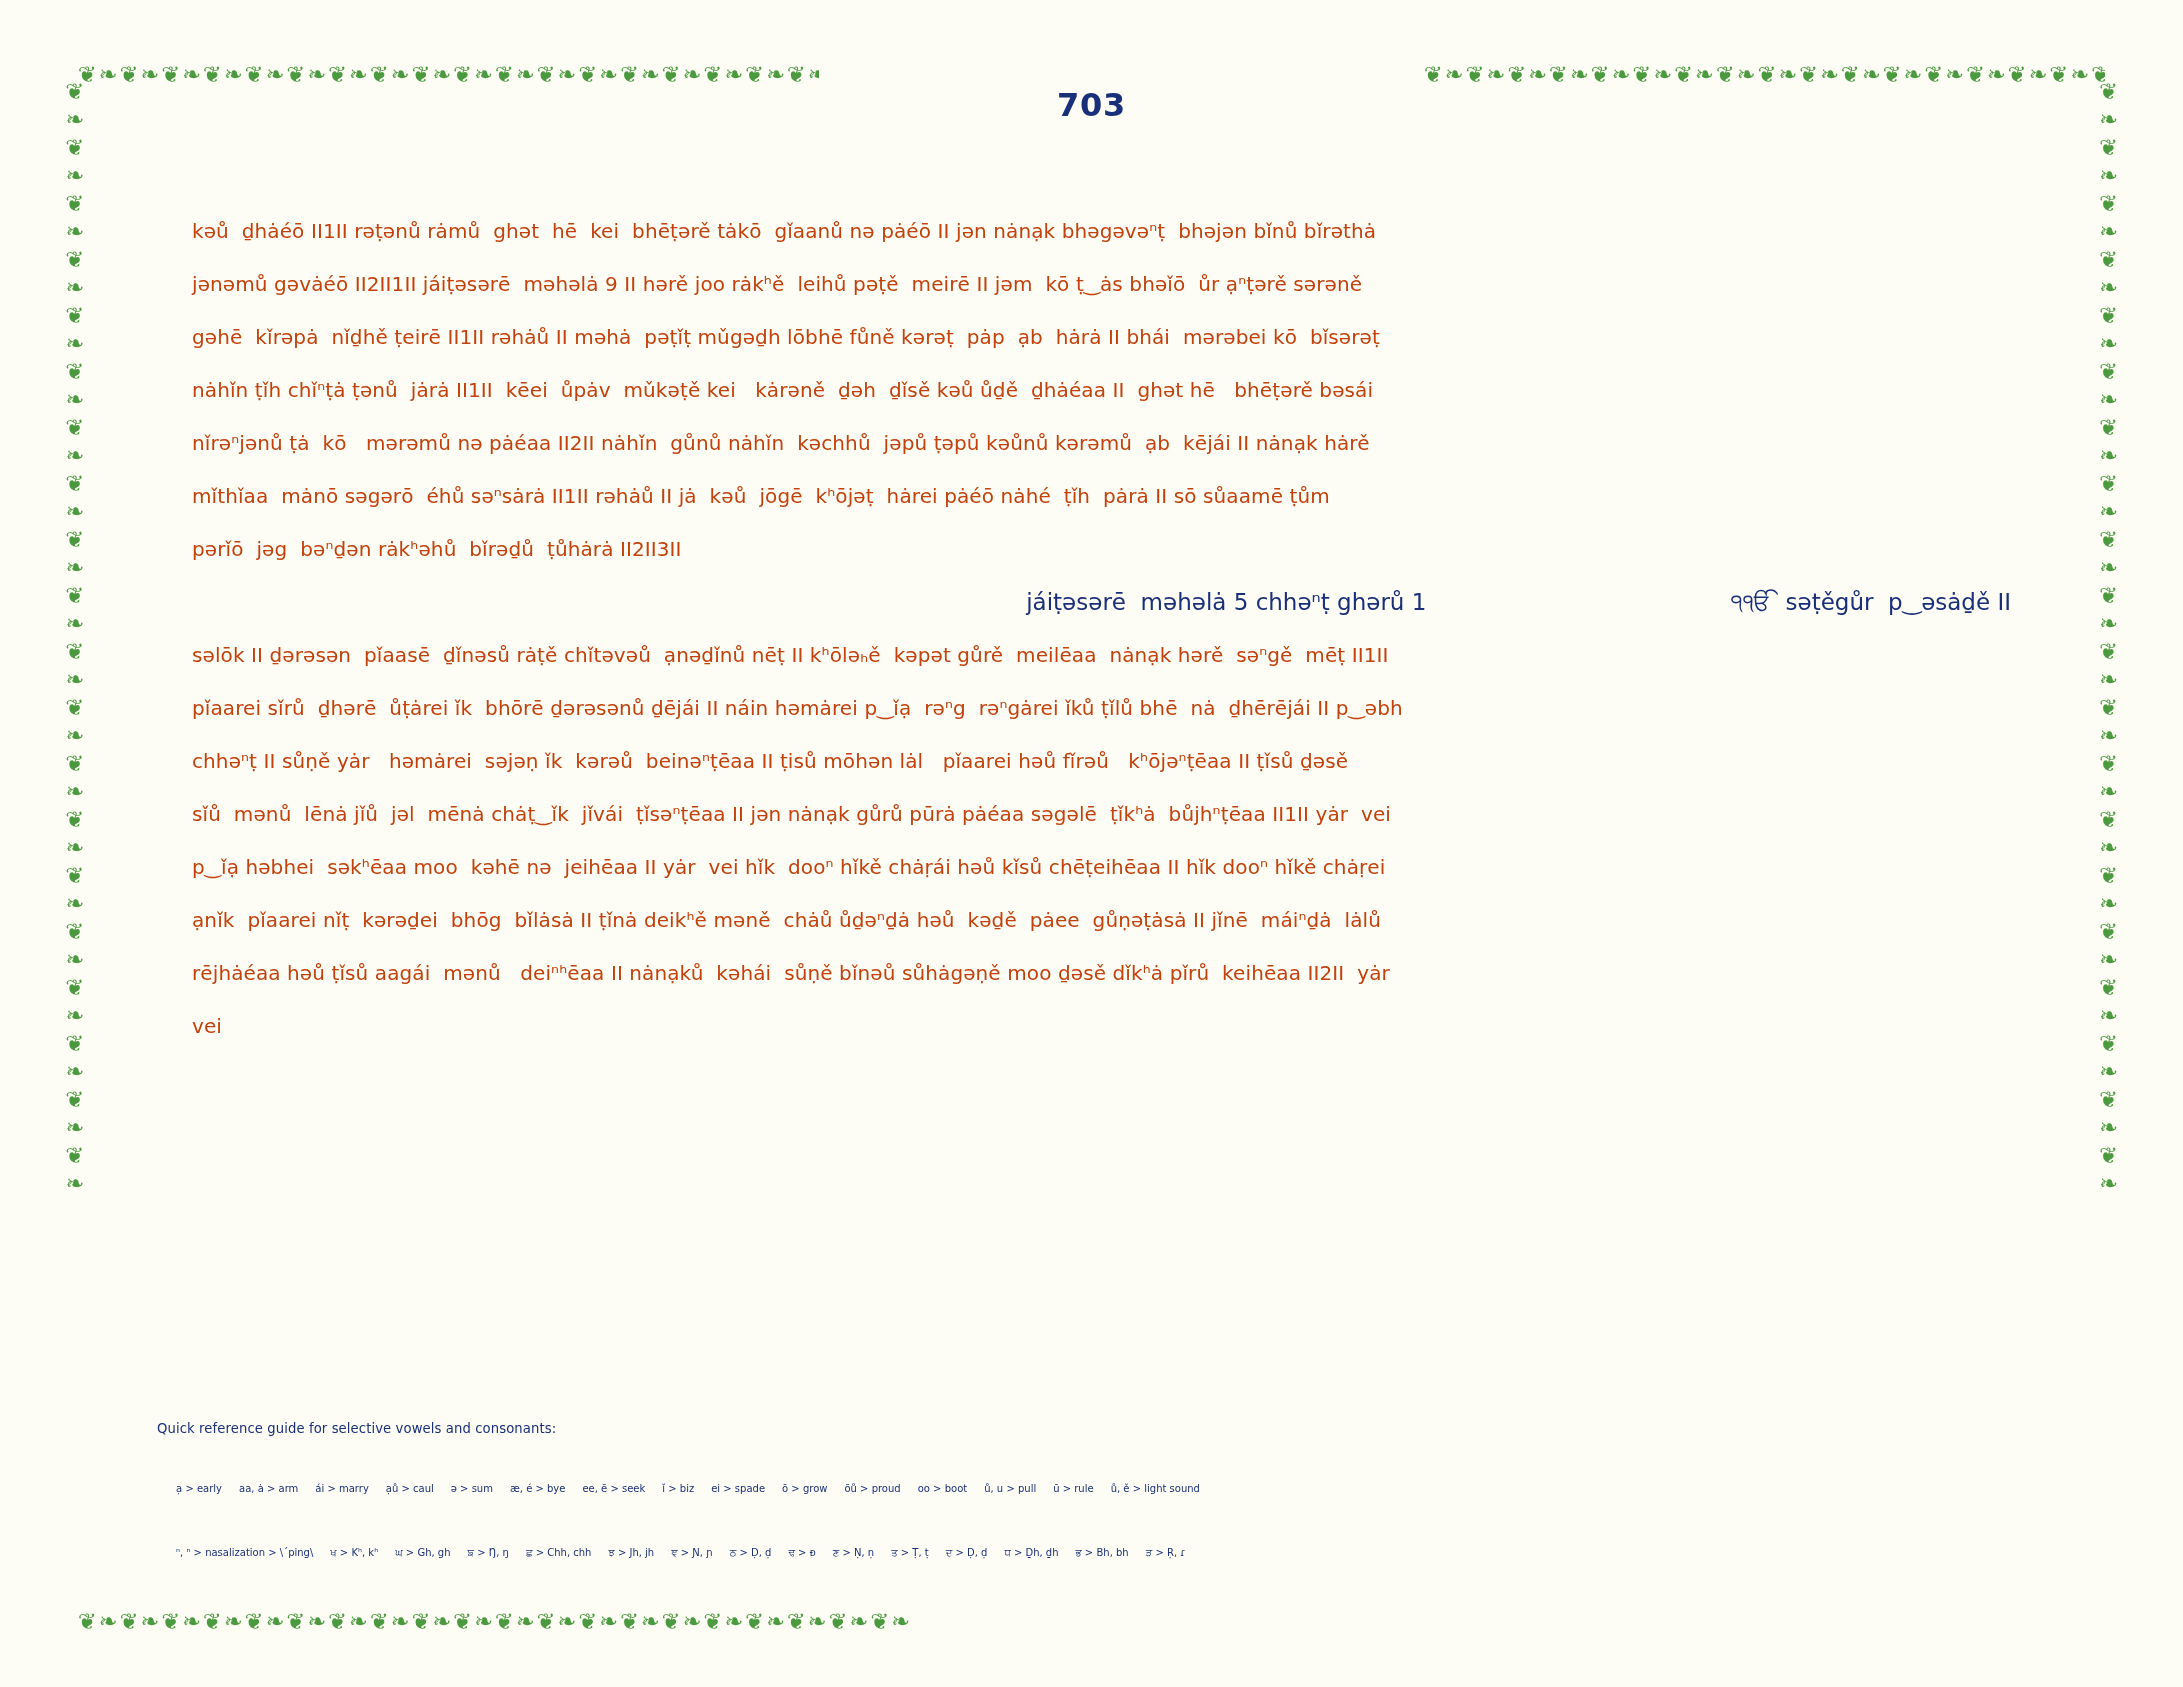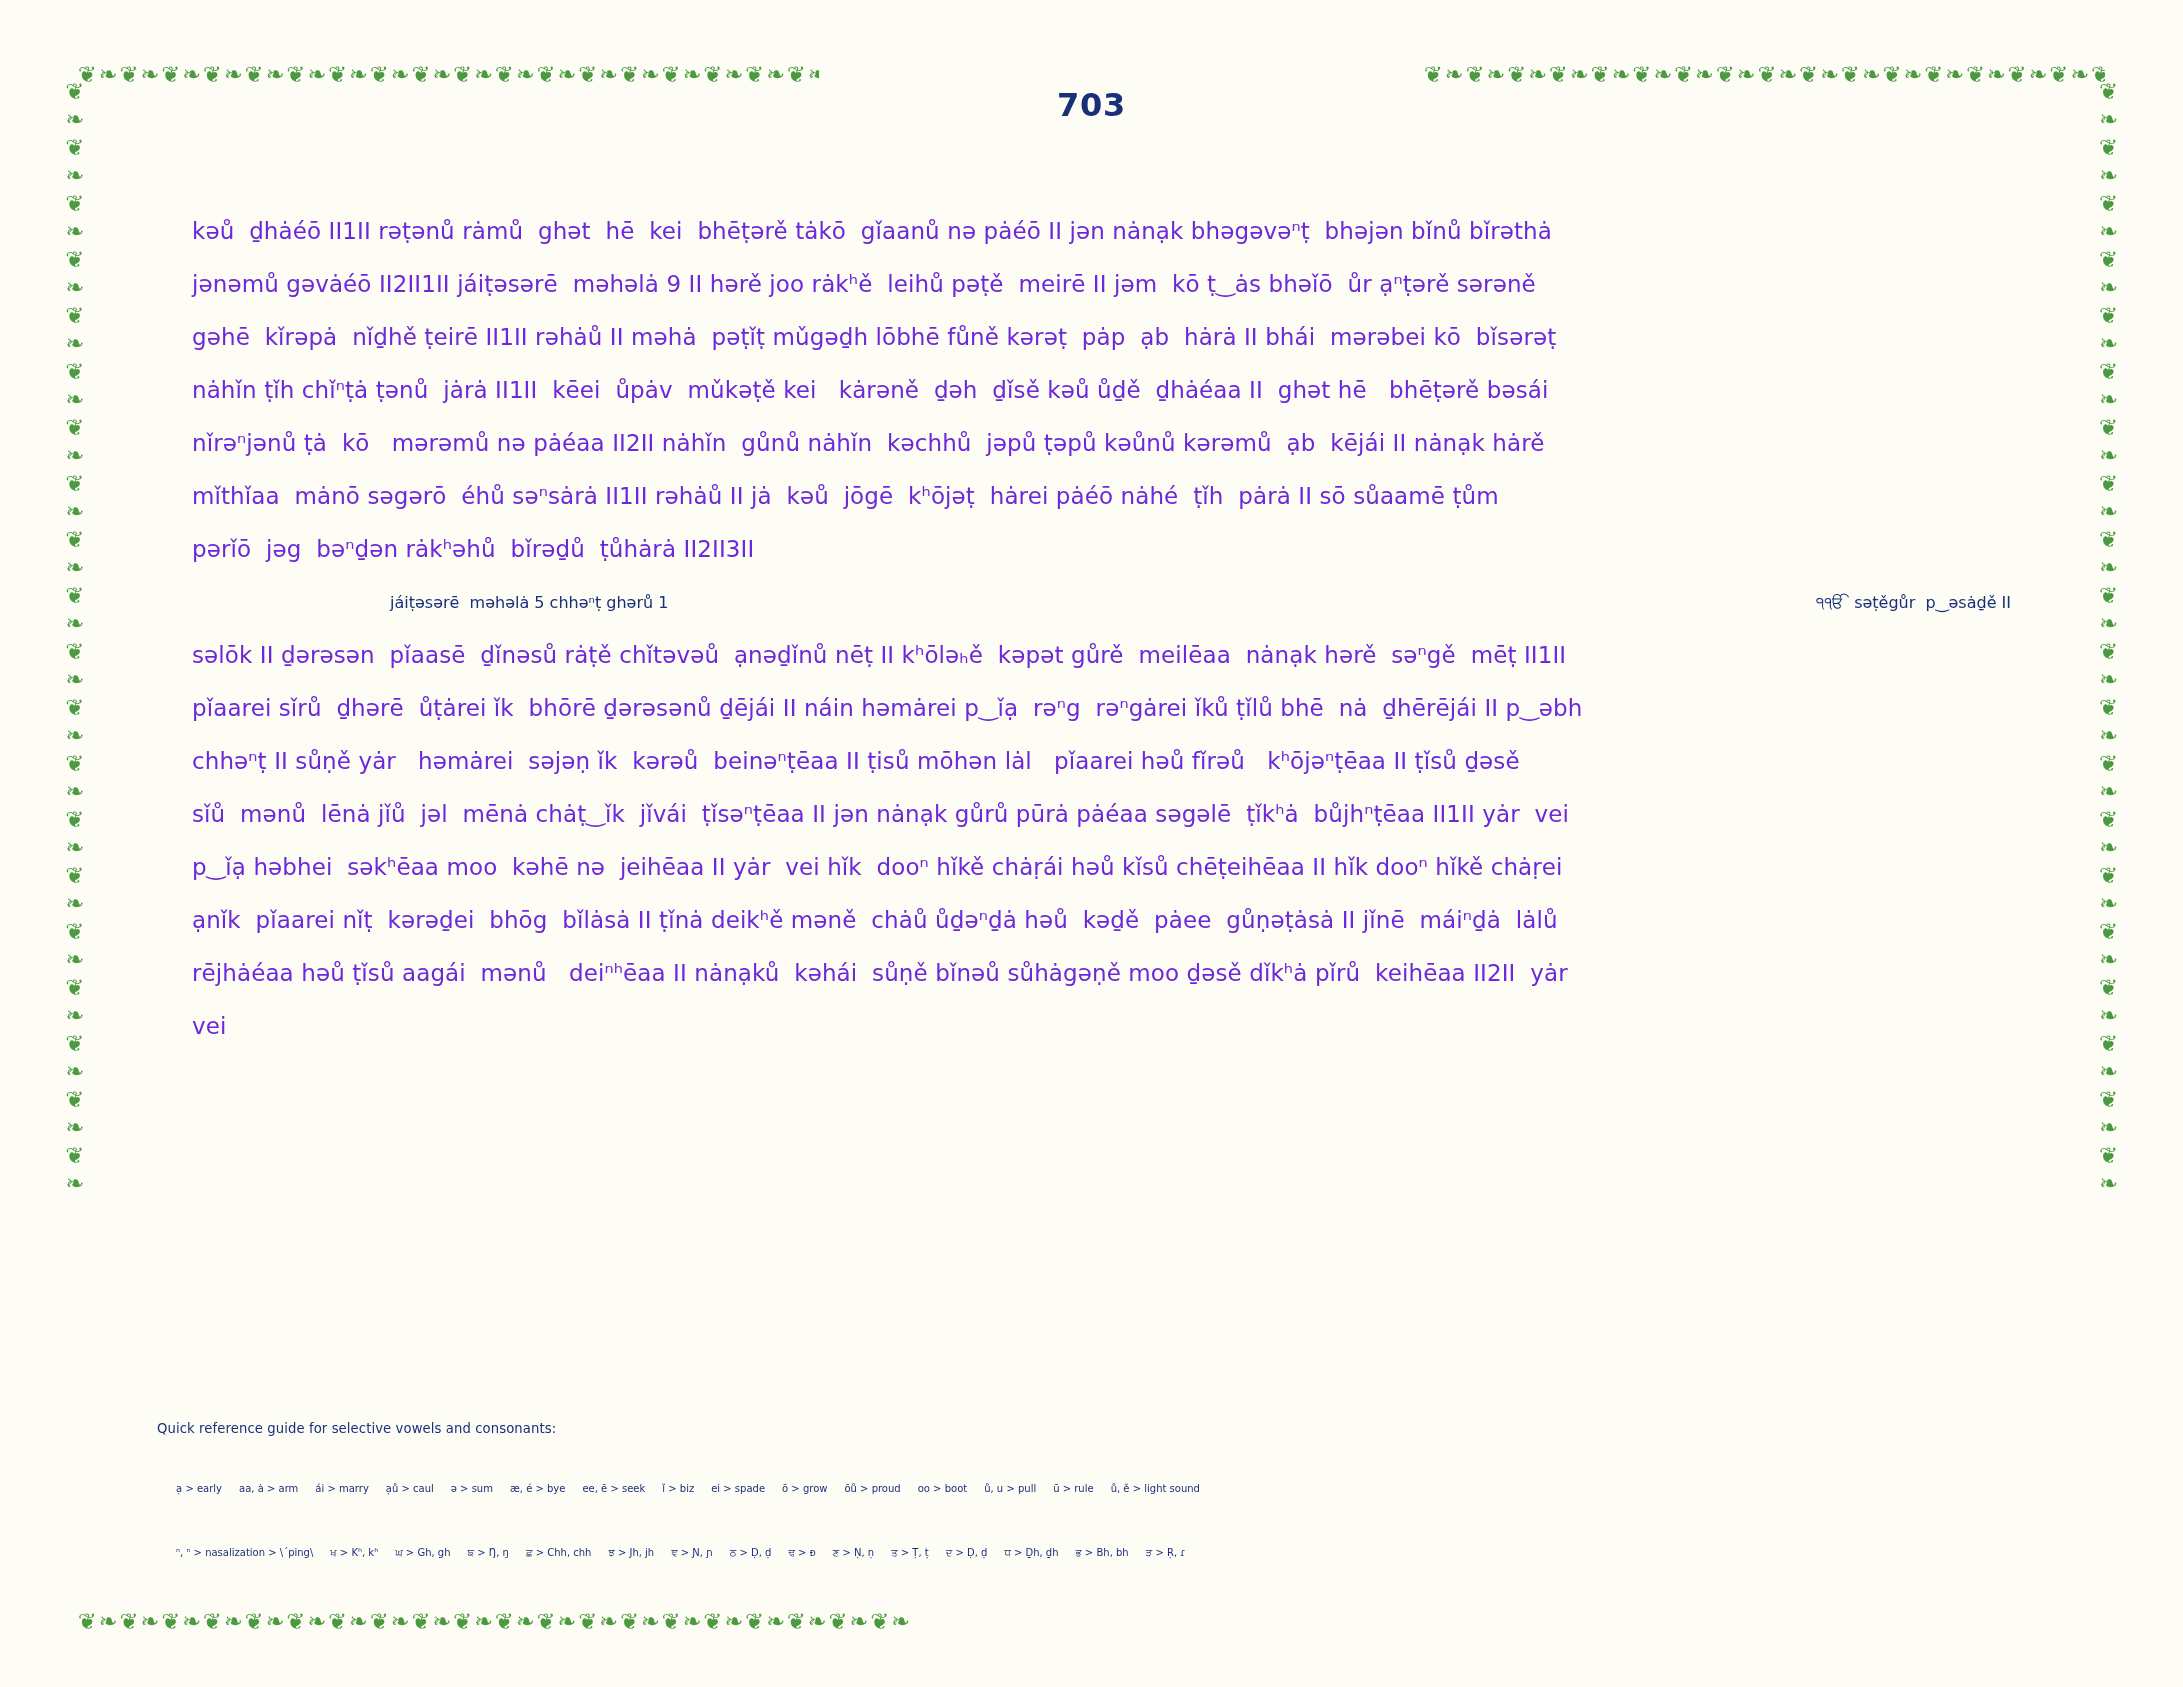--- a/index.html
+++ b/index.html
@@ -87,30 +87,30 @@
   }
 
   
   .content {
     position: absolute;
     left: 192px;
     right: 172px;
     top: 205px;
   }
   .line {
-    font-size: 23px;
+    font-size: 20px;
     line-height: 53px;
-    color: #6d28d9;
+    color: #c2410c;
     white-space: pre-wrap;
     letter-spacing: 0.1px;
   }
   .center-line {
     display: flex;
-    justify-content: space-between;
-    font-size: 16px;
+    justify-content: flex-end;
+    font-size: 23px;
     line-height: 53px;
     color: #1a2f7a;
     white-space: pre-wrap;
   }
   .center-line .seg-a { margin-left: 198px; }
   .center-line .seg-b { margin-left: 304px; }
 
   
   .footer {
     position: absolute;

